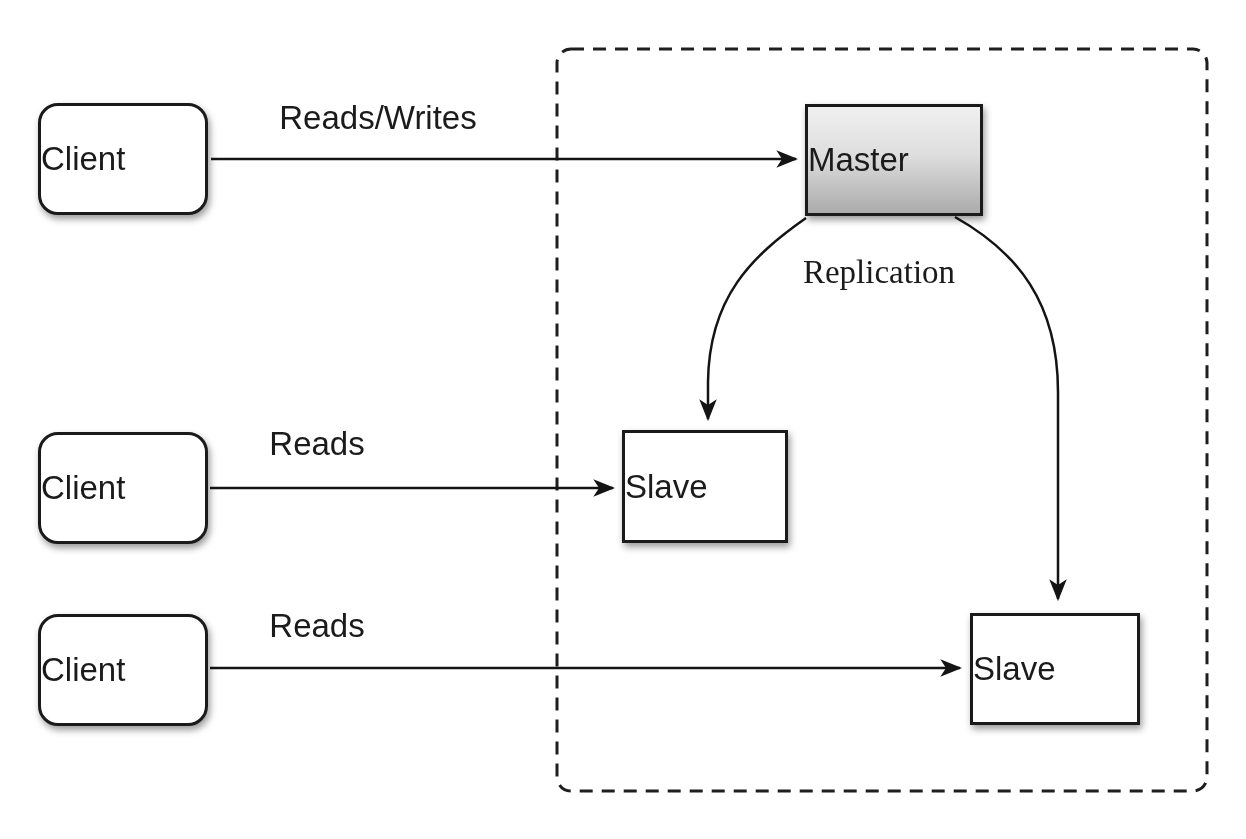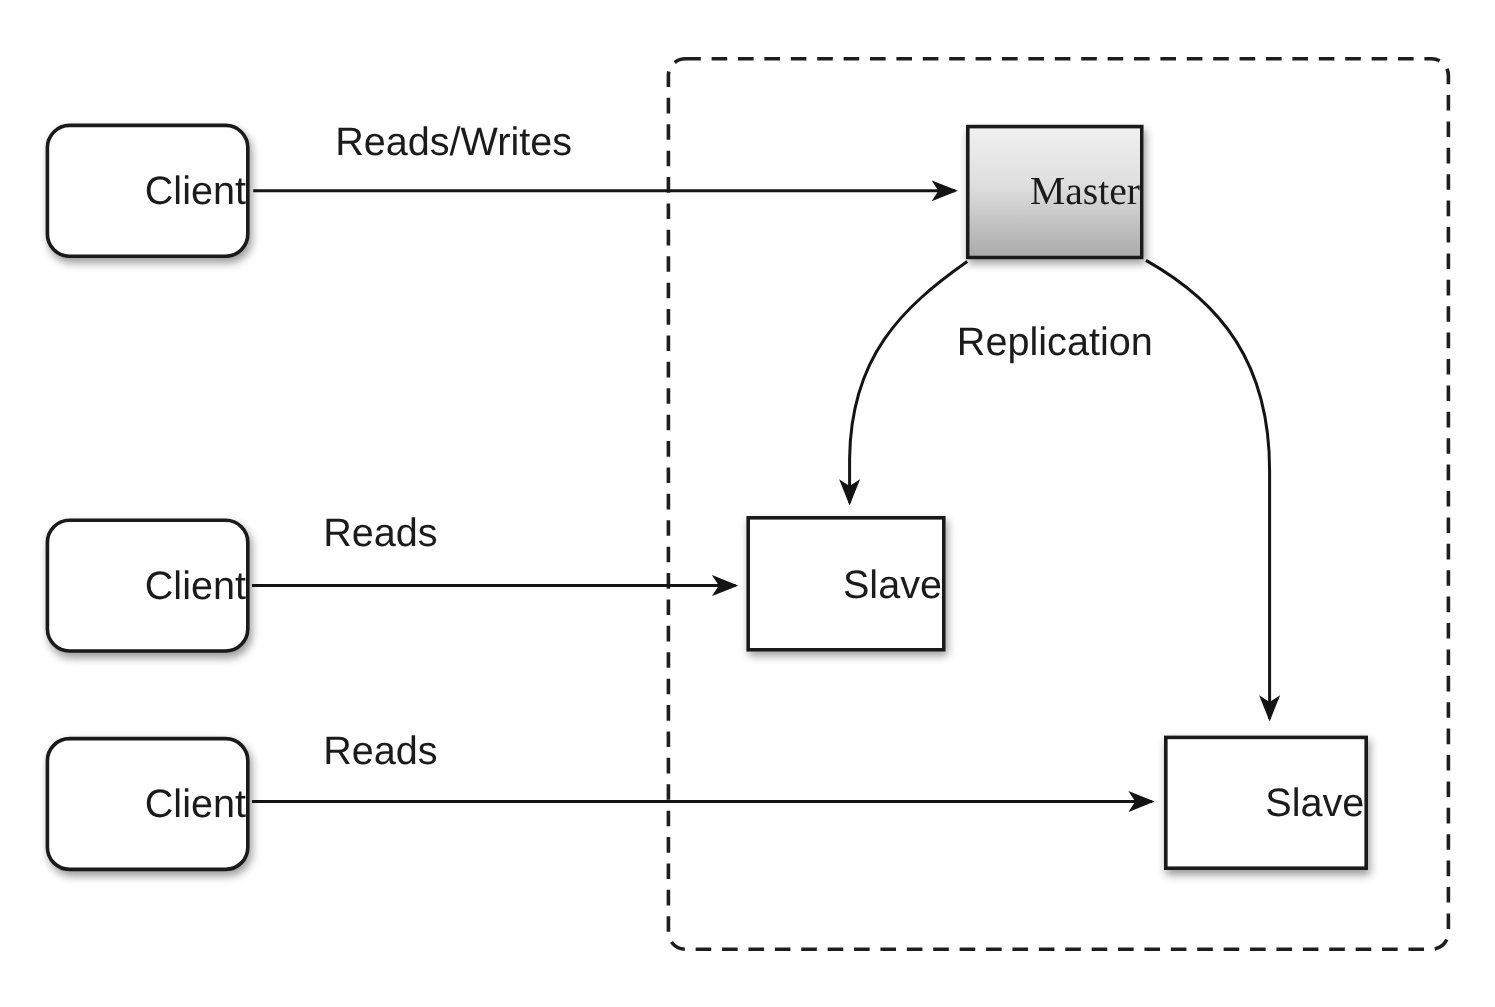--- a/index.html
+++ b/index.html
@@ -18,66 +18,65 @@
   #edge-layer {
     position: absolute;
     left: 0; top: 0;
     width: 1246px;
     height: 839px;
   }
   .node {
     position: absolute;
     display: flex;
     align-items: center;
-    justify-content: flex-end;
+    justify-content: flex-start;
     box-sizing: border-box;
     border: 3px solid var(--box-border, #1a1a1a);
     background: var(--node-fill, #ffffff);
     color: var(--text-color, #1b1b1b);
     font-size: 33px;
     box-shadow: 2px 4px 7px rgba(0,0,0,0.40);
   }
   .node.client {
     border-radius: 20px;
     left: 38px;
     width: 170px;
     height: 112px;
   }
   #client-node-1 { top: 103px; }
   #client-node-2 { top: 432px; }
   #client-node-3 { top: 614px; }
   #master-node {
     left: 805px; top: 104px;
-    width: 148px; height: 112px;
+    width: 178px; height: 112px;
     background: linear-gradient(180deg,
       var(--master-gradient-top, #f0f0f0) 0%,
       #dedede 45%,
       var(--master-gradient-bottom, #ababab) 100%);
-    font-family: Liberation Serif, serif;
   }
   #slave-node-1 {
     left: 622px; top: 430px;
     width: 166px; height: 113px;
   }
   #slave-node-2 {
     left: 970px; top: 613px;
     width: 170px; height: 112px;
   }
   .edge-label {
     position: absolute;
     transform: translateX(-50%);
     white-space: nowrap;
     font-size: 33px;
     color: var(--text-color, #1b1b1b);
     line-height: 1.05;
   }
   #label-reads-writes { left: 378px; top: 101px; }
   #label-reads-1      { left: 317px; top: 427px; }
   #label-reads-2      { left: 317px; top: 609px; }
-  #label-replication  { left: 879px; top: 268px; }
+  #label-replication  { left: 879px; top: 255px; font-family: Liberation Serif, serif; }
 </style>
 </head>
 <body>
 
 <div id="canvas">
 
   <svg id="edge-layer" viewBox="0 0 1246 839" xmlns="http://www.w3.org/2000/svg">
     <defs>
       <marker id="arrowhead" viewBox="0 0 10 8" refX="9" refY="4" markerWidth="8.8" markerHeight="7" orient="auto-start-reverse">
         <path d="M0,0 L10,4 L0,8 L2.6,4 Z" fill="#141414"></path>

